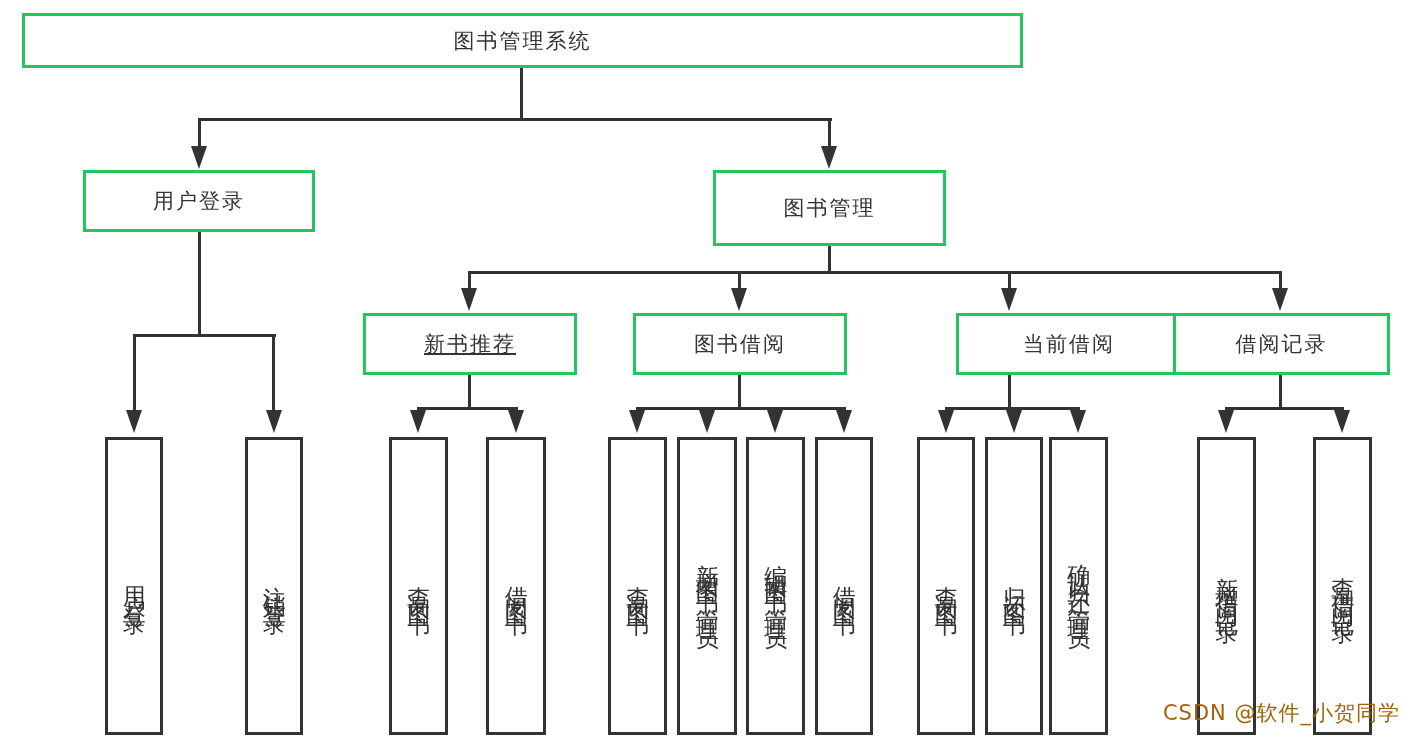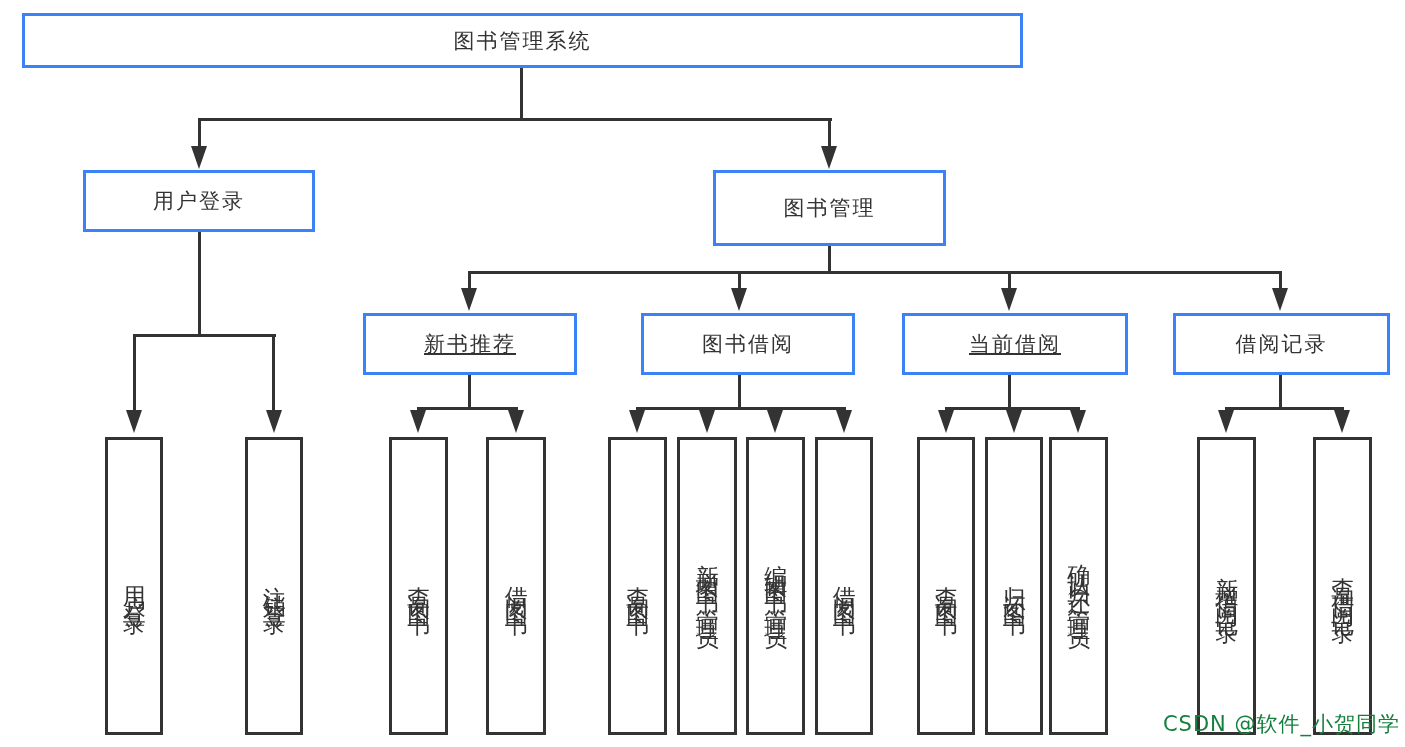--- a/index.html
+++ b/index.html
@@ -1,41 +1,41 @@
 <!DOCTYPE html>
 <html><head>
 <meta charset="utf-8">
 <style>
   html,body{margin:0;padding:0;background:#ffffff;}
   #canvas{
     position:relative;width:1405px;height:747px;background:#ffffff;overflow:hidden;
     font-family:"DejaVu Sans","Liberation Sans",sans-serif;color:#333333;
   }
   .box{
-    position:absolute;box-sizing:border-box;border:3px solid #3b82f6;background:#ffffff;
+    position:absolute;box-sizing:border-box;border:3px solid #22c55e;background:#ffffff;
     display:flex;align-items:center;justify-content:center;
     font-size:21px;letter-spacing:2px;white-space:nowrap;z-index:2;
   }
   .leaf{
     position:absolute;box-sizing:border-box;border:3px solid #333333;background:#ffffff;
     display:flex;align-items:center;justify-content:center;z-index:2;
   }
   .vtext{
     writing-mode:vertical-rl;text-orientation:mixed;
     font-size:23px;letter-spacing:9px;line-height:1.1;white-space:nowrap;
   }
   .line{position:absolute;background:#333333;z-index:1;}
   .arrow{
     position:absolute;width:0;height:0;z-index:1;
     border-left:8px solid transparent;border-right:8px solid transparent;
     border-top:23px solid #333333;
   }
   .watermark{
-    position:absolute;right:5px;bottom:9px;font-size:21px;letter-spacing:1px;
-    color:#15803d;z-index:3;white-space:nowrap;
+    position:absolute;right:5px;bottom:20px;font-size:21px;letter-spacing:1px;
+    color:#a16207;z-index:3;white-space:nowrap;
   }
 </style>
 </head>
 <body>
 
 <div id="canvas">
 
   <div class="box" style="left:22px;top:13px;width:1001px;height:55px;">
     <span>图书管理系统</span>
   </div>
@@ -45,25 +45,25 @@
   </div>
 
   <div class="box" style="left:713px;top:170px;width:233px;height:76px;">
     <span>图书管理</span>
   </div>
 
   <div class="box" style="left:363px;top:313px;width:214px;height:62px;text-decoration:underline;">
     <span>新书推荐</span>
   </div>
 
-  <div class="box" style="left:633px;top:313px;width:214px;height:62px;margin-left:8px;">
+  <div class="box" style="left:633px;top:313px;width:214px;height:62px;">
     <span>图书借阅</span>
   </div>
 
-  <div class="box" style="left:902px;top:313px;width:226px;height:62px;text-decoration:underline;">
+  <div class="box" style="left:956px;top:313px;width:226px;height:62px;">
     <span>当前借阅</span>
   </div>
 
   <div class="box" style="left:1173px;top:313px;width:217px;height:62px;">
     <span>借阅记录</span>
   </div>
 
   <div class="leaf" style="left:105px;top:437px;width:58px;height:298px;">
     <span class="vtext">用户登录</span>
   </div>

